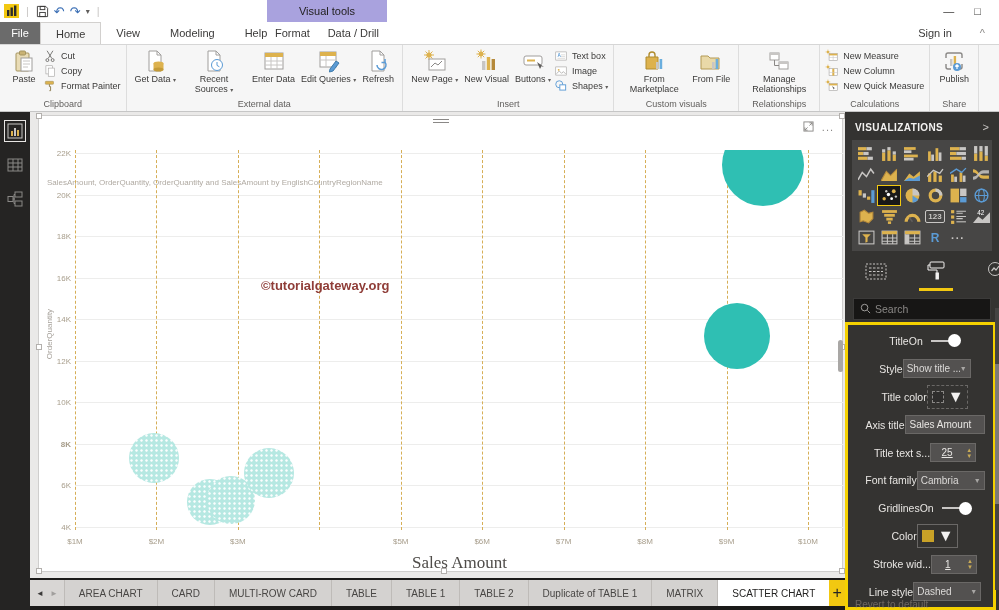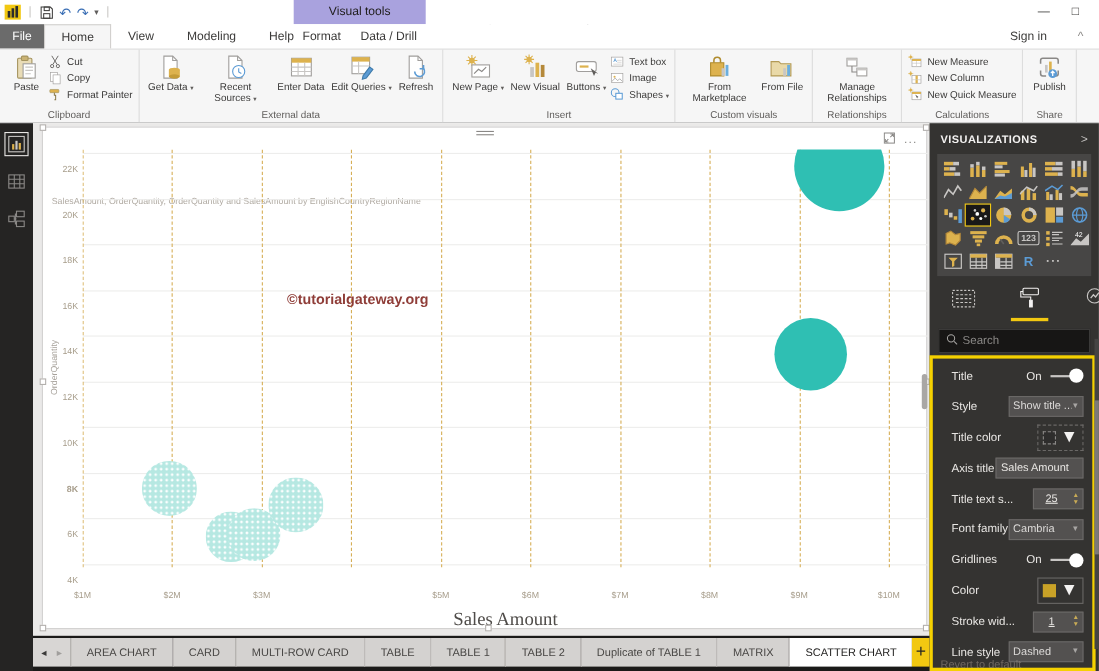--- a/index.html
+++ b/index.html
@@ -47,21 +47,21 @@
 
   .canvas { position:relative; flex:1; background:#eae9e8; }
 
   .visual-card { position:absolute; left:8px; top:3px; width:805px; height:457px; background:#fff; border:1px solid #cfcecd; }
   .handle { position:absolute; width:6px; height:6px; background:#fff; border:1px solid #b3b0ad; }
   .grip { position:absolute; left:50%; top:1px; transform:translateX(-50%); width:16px; cursor:move; }
   .grip i { display:block; height:1px; background:#8a8886; margin:2px 0; }
   .vis-topright { position:absolute; right:8px; top:2px; display:flex; gap:8px; align-items:center; color:#8a8886; }
   .vis-title { position:absolute; left:8px; top:26px; font-size:8px; color:#b0aaa2; white-space:nowrap;margin-top:36px; }
 
-  .plot { position:absolute; left:36px; top:20px; width:769px; height:380px; overflow:hidden; }
+  .plot { position:absolute; left:36px; top:34px; width:769px; height:380px; overflow:hidden; }
   .vgrid { position:absolute; top:0; bottom:0; width:0; border-left:1px dashed #d6ae56; }
   .hgrid { position:absolute; left:0; right:0; height:1px; background:#ededec; }
   .bubble { position:absolute; border-radius:50%; }
   .bubble.light { background-color:#b6e8e2;
      background-image:radial-gradient(rgba(255,255,255,.95) 0.8px, transparent 1.6px); background-size:5px 5px; }
   .bubble.dark { background-color:#2fbfb3; }
   .ylab { position:absolute; width:30px; text-align:right; font-size:8px; color:#a79d8b; }
   .xlab { position:absolute; width:44px; text-align:center; font-size:8px; color:#a79d8b; }
   .yaxis-title { position:absolute; left:6px; top:278px; width:120px; text-align:center; font-size:8px; color:#a7a29b;
                  transform:rotate(-90deg); transform-origin:0 0; }
@@ -85,21 +85,21 @@
   .pane-tabs { display:flex; gap:26px; padding:10px 14px 0 14px; align-items:flex-end; }
   .pane-tab { display:flex; flex-direction:column; align-items:center; gap:4px; cursor:pointer; }
   .pane-tab .ul { width:34px; height:3px; background:transparent; }
   .pane-tab.selected .ul { background:#f2c811; }
   .search-box { margin:7px 8px 0 8px; height:22px; background:#171615; border:1px solid #3b3a39; display:flex; align-items:center; padding:0 6px; gap:4px; }
   .search-box input { background:transparent; border:none; outline:none; color:#c8c6c4; font-size:10.5px; width:100px; font-family:"Liberation Sans",sans-serif; }
   .search-box input::placeholder { color:#8a8886; }
 
   .fmt-wrap { position:relative; margin-top:2px; flex:1; border:3px solid #f5d100; border-bottom:3px solid #f5d100; margin-right:3px; }
   .fmt-rows { padding:2px 0 0 0; }
-  .fmt-row { height:27.9px; display:flex; align-items:center; justify-content:space-between; padding:0 8px 0 17px; }
+  .fmt-row { height:27.9px; display:flex; align-items:center; justify-content:center; padding:0 8px 0 17px; }
   .fmt-label { font-size:10.5px; color:#e8e6e3; white-space:nowrap; }
   .toggle-wrap { display:flex; align-items:center; gap:8px; }
   .toggle-on-text { font-size:10.5px; color:#e8e6e3; }
   .toggle { position:relative; width:30px; height:14px; cursor:pointer; }
   .toggle .track { position:absolute; left:0; right:6px; top:6px; height:2px; background:#c8c6c4; }
   .toggle .knob { position:absolute; right:0; top:0.5px; width:13px; height:13px; border-radius:50%; background:#fff; }
   .dd { width:68px; height:19px; background:#535150; border:1px solid #6a6866; color:#dcdad8; font-size:10px;
         display:flex; align-items:center; padding:0 3px; cursor:pointer; }
   .dd .val { flex:1; overflow:hidden; white-space:nowrap; }
   .dd .caret2 { color:#a8a6a4; font-size:7px; }

